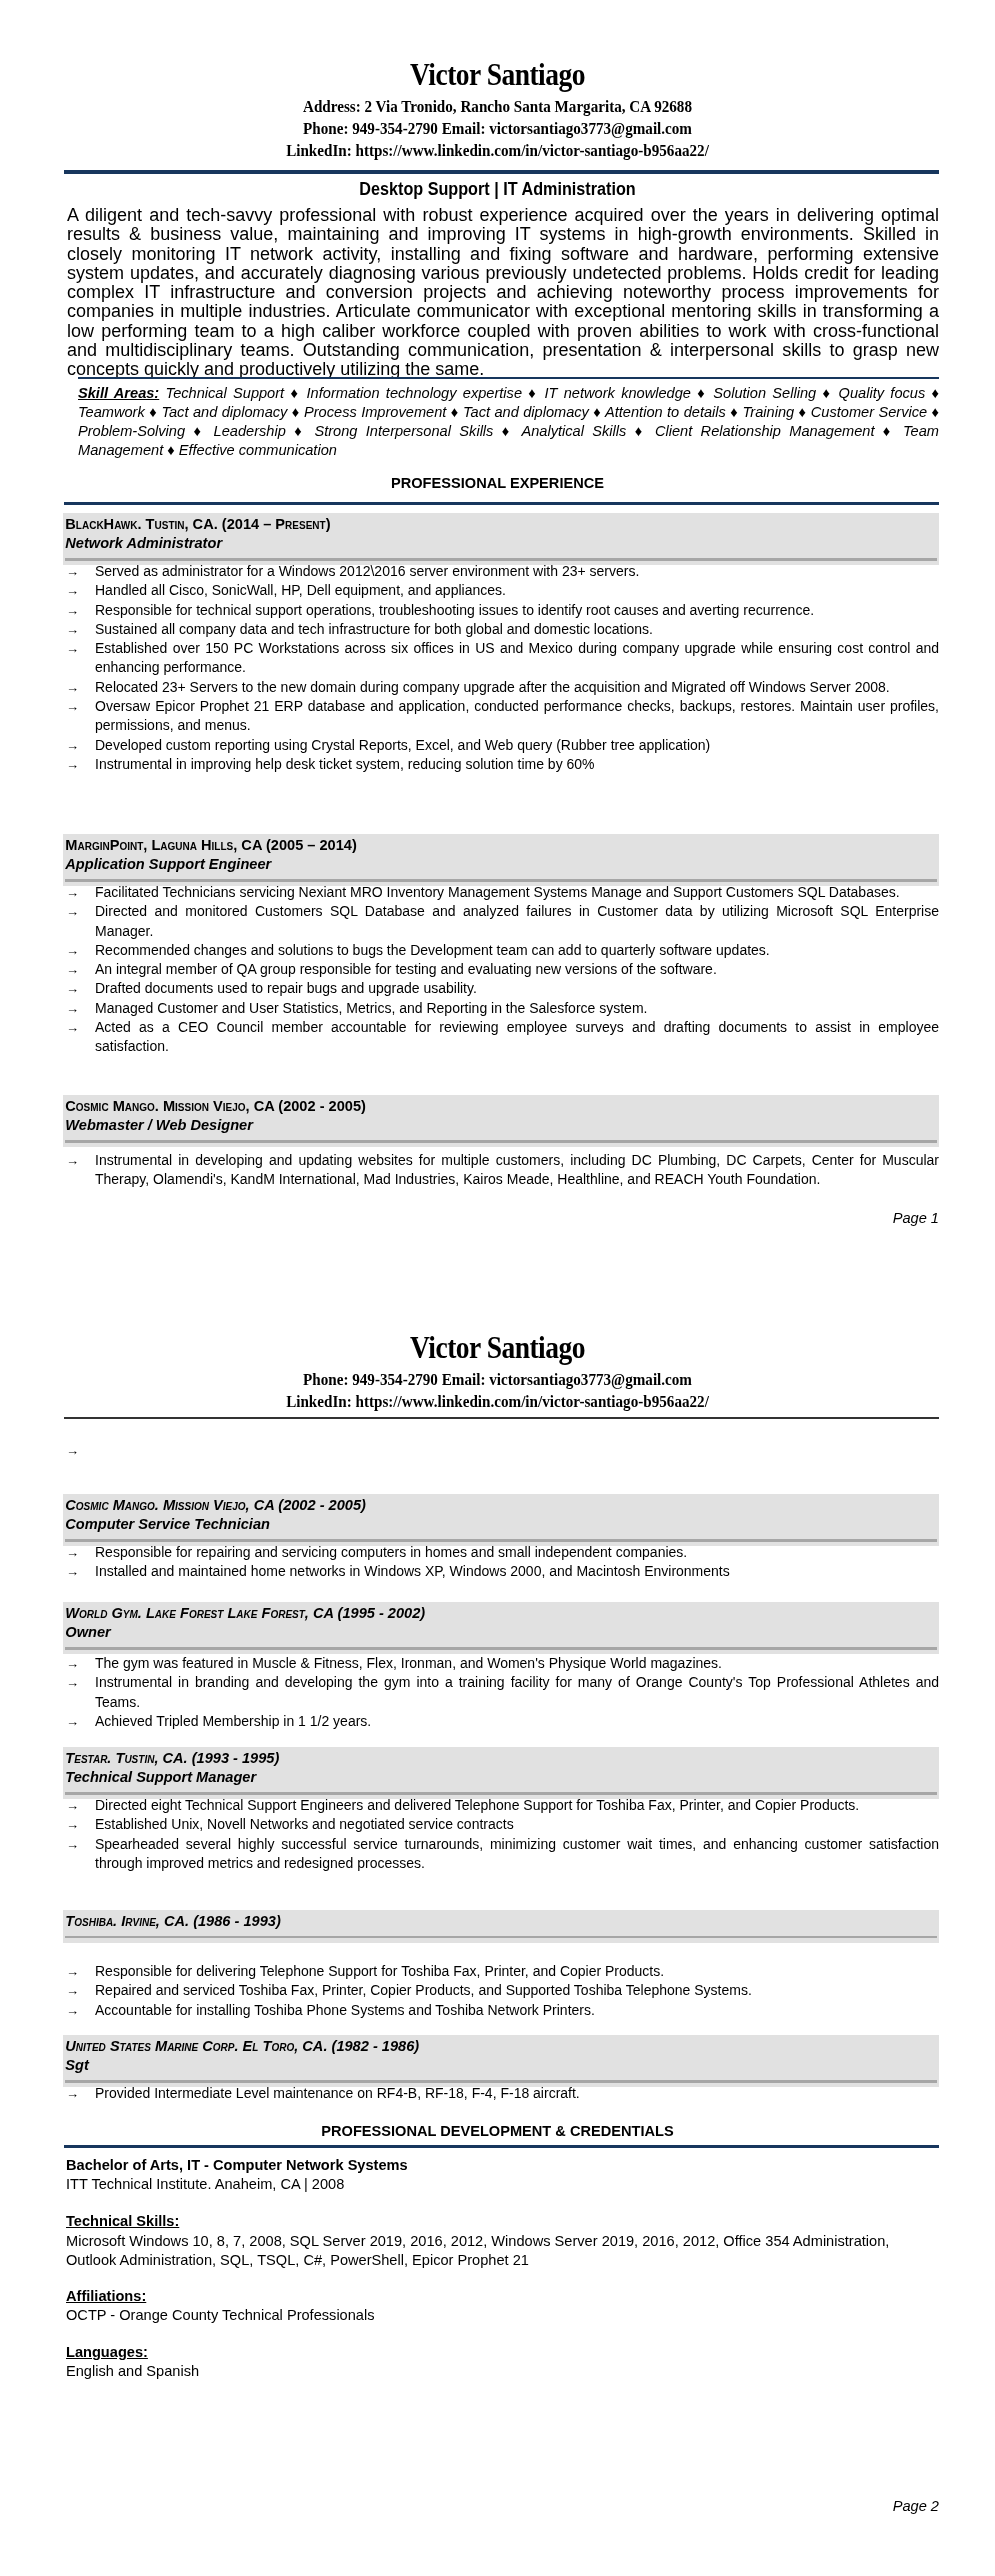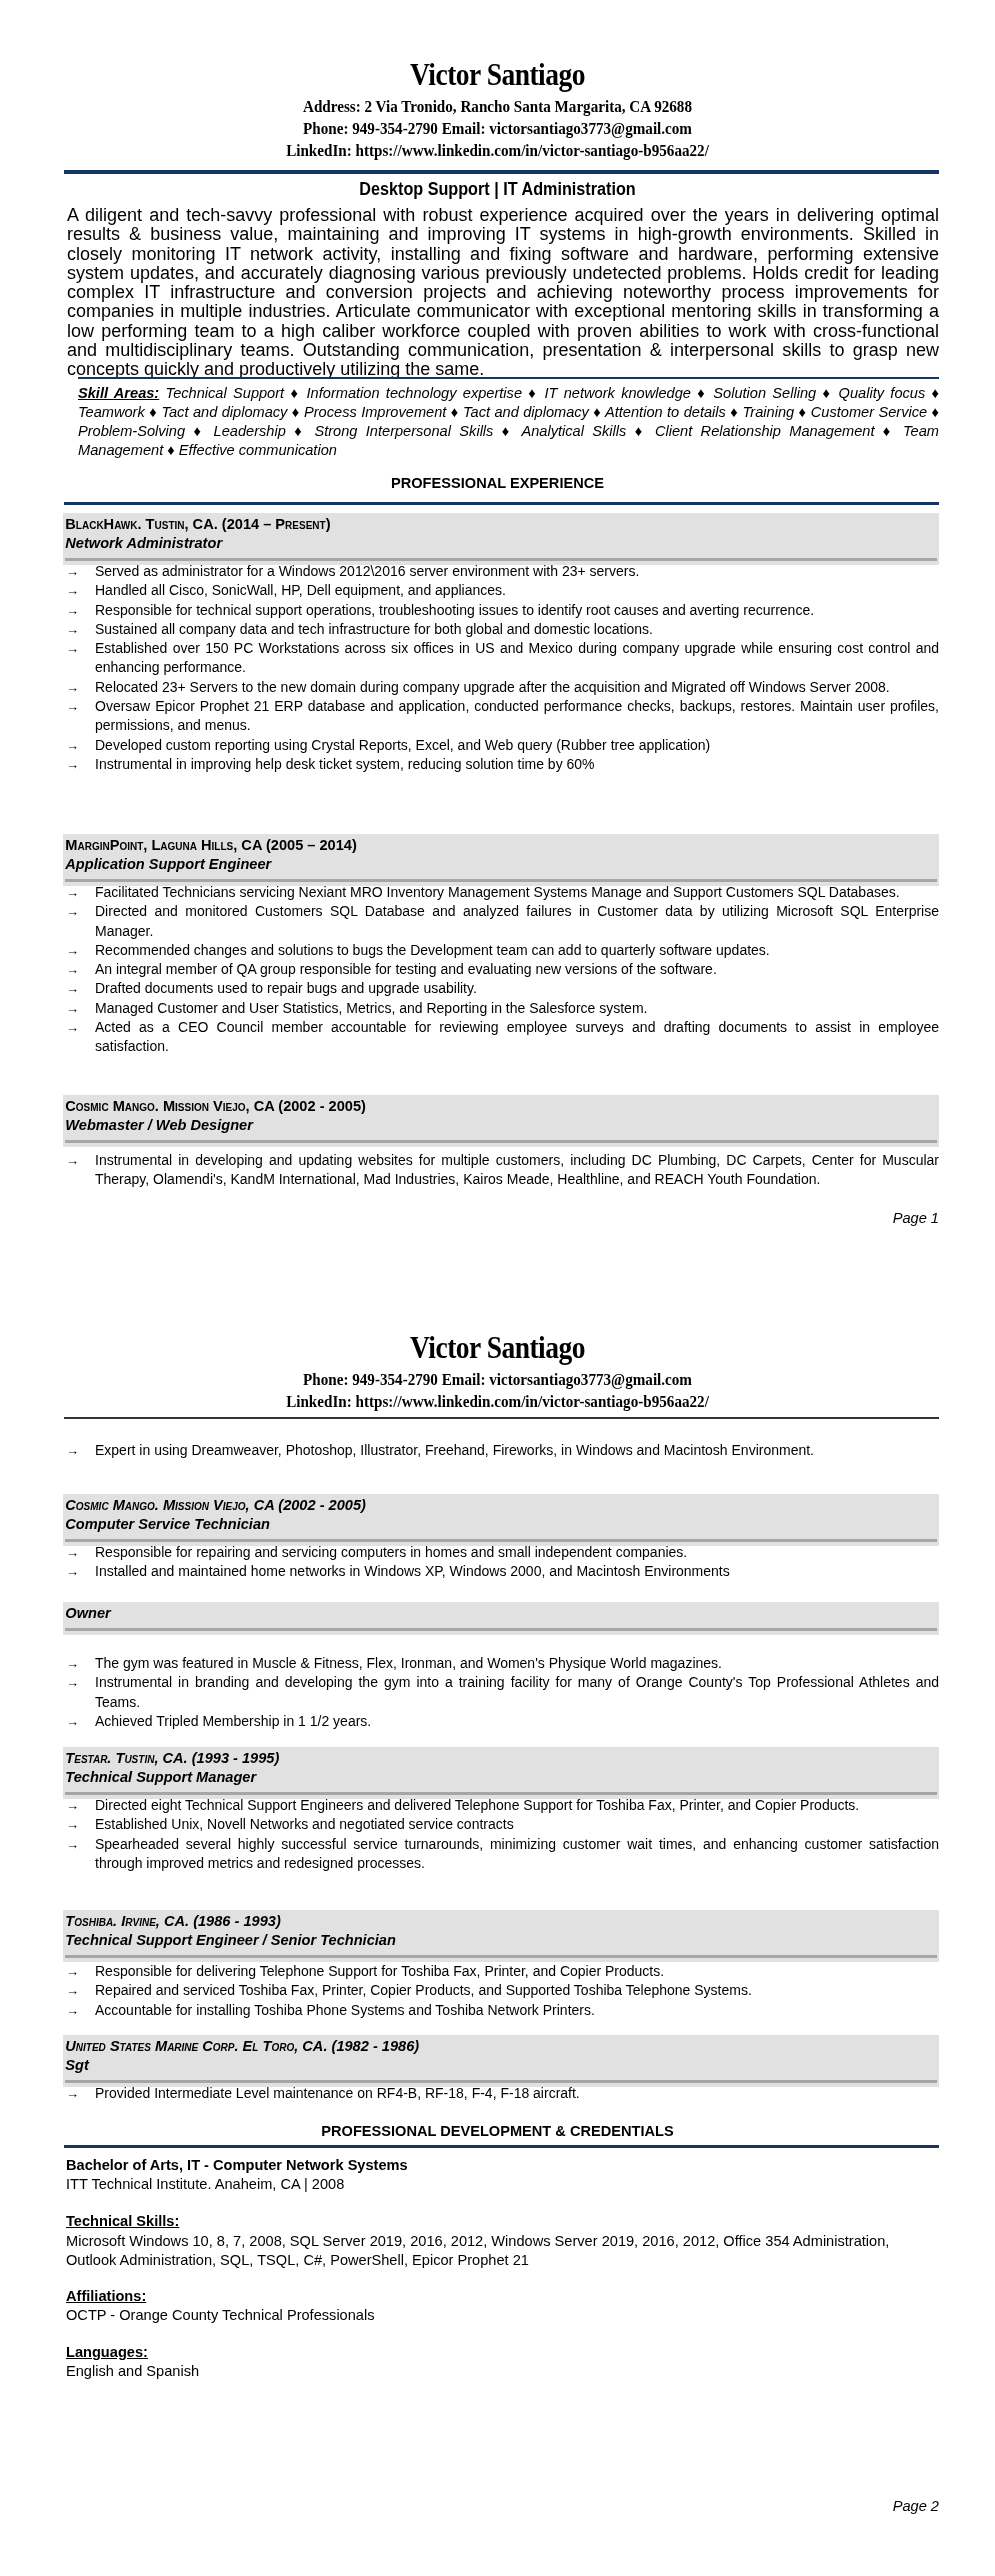--- a/index.html
+++ b/index.html
@@ -103,34 +103,35 @@
 
 <div>
 
   <div class="abs center serif name" style="top:1329px;">Victor Santiago</div>
   <div class="abs center serif contact" style="top:1368px;">Phone: 949-354-2790 Email: victorsantiago3773@gmail.com</div>
   <div class="abs center serif contact" style="top:1390px;">LinkedIn: https://www.linkedin.com/in/victor-santiago-b956aa22/</div>
 
   <div class="abs rule-black" style="top:1417px;"></div>
 
   <ul class="abs sans bullets" style="top:1441px;">
-    <li><span class="arrow">→</span><span>Expert in using Dreamweaver, Photoshop, Illustrator, Freehand, Fireworks, in Windows and Macintosh Environment.</span></li>
+    <li><span class="arrow">→</span></li>
   </ul>
 
   <div class="abs sans job-head" style="top:1494px;">
     <span class="company it"><span>Cosmic Mango. Mission Viejo, CA</span> <span class="dates">(2002 - 2005)</span></span>
     <span class="title">Computer Service Technician</span>
     <div class="bar"></div>
   </div>
   <ul class="abs sans bullets" style="top:1543px;">
     <li><span class="arrow">→</span><span>Responsible for repairing and servicing computers in homes and small independent companies.</span></li>
     <li><span class="arrow">→</span><span>Installed and maintained home networks in Windows XP, Windows 2000, and Macintosh Environments</span></li>
   </ul>
 
   <div class="abs sans job-head" style="top:1602px;">
+    <span class="company it"><span>World Gym. Lake Forest Lake Forest, CA</span> <span class="dates">(1995 - 2002)</span></span>
     <span class="title">Owner</span>
     <div class="bar"></div>
   </div>
   <ul class="abs sans bullets" style="top:1654px;">
     <li><span class="arrow">→</span><span>The gym was featured in Muscle &amp; Fitness, Flex, Ironman, and Women's Physique World magazines.</span></li>
     <li><span class="arrow">→</span><span>Instrumental in branding and developing the gym into a training facility for many of Orange County's Top Professional Athletes and Teams.</span></li>
     <li><span class="arrow">→</span><span>Achieved Tripled Membership in 1 1/2 years.</span></li>
   </ul>
 
   <div class="abs sans job-head" style="top:1747px;">
@@ -139,21 +140,20 @@
     <div class="bar"></div>
   </div>
   <ul class="abs sans bullets" style="top:1796px;">
     <li><span class="arrow">→</span><span>Directed eight Technical Support Engineers and delivered Telephone Support for Toshiba Fax, Printer, and Copier Products.</span></li>
     <li><span class="arrow">→</span><span>Established Unix, Novell Networks and negotiated service contracts</span></li>
     <li><span class="arrow">→</span><span>Spearheaded several highly successful service turnarounds, minimizing customer wait times, and enhancing customer satisfaction through improved metrics and redesigned processes.</span></li>
   </ul>
 
   <div class="abs sans job-head" style="top:1910px;">
     <span class="company it"><span>Toshiba. Irvine, CA.</span> <span class="dates">(1986 - 1993)</span></span>
-    <span class="title">Technical Support Engineer / Senior Technician</span>
     <div class="bar"></div>
   </div>
   <ul class="abs sans bullets" style="top:1962px;">
     <li><span class="arrow">→</span><span>Responsible for delivering Telephone Support for Toshiba Fax, Printer, and Copier Products.</span></li>
     <li><span class="arrow">→</span><span>Repaired and serviced Toshiba Fax, Printer, Copier Products, and Supported Toshiba Telephone Systems.</span></li>
     <li><span class="arrow">→</span><span>Accountable for installing Toshiba Phone Systems and Toshiba Network Printers.</span></li>
   </ul>
 
   <div class="abs sans job-head" style="top:2035px;">
     <span class="company it"><span>United States Marine Corp. El Toro, CA.</span> <span class="dates">(1982 - 1986)</span></span>

